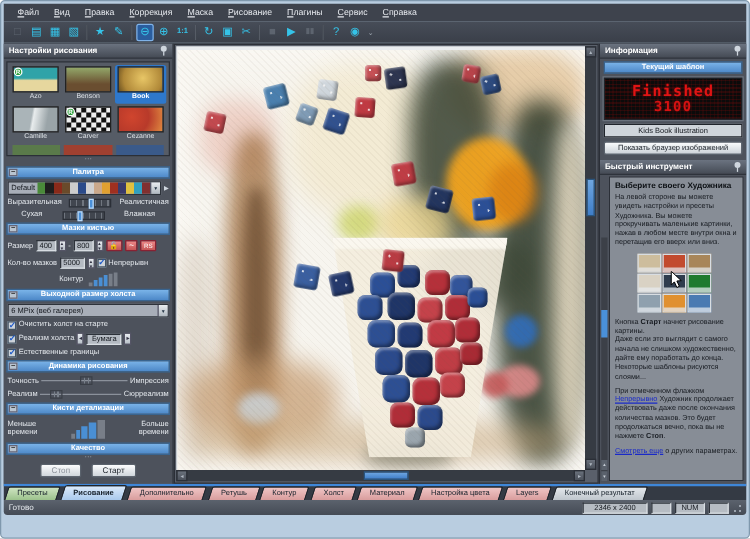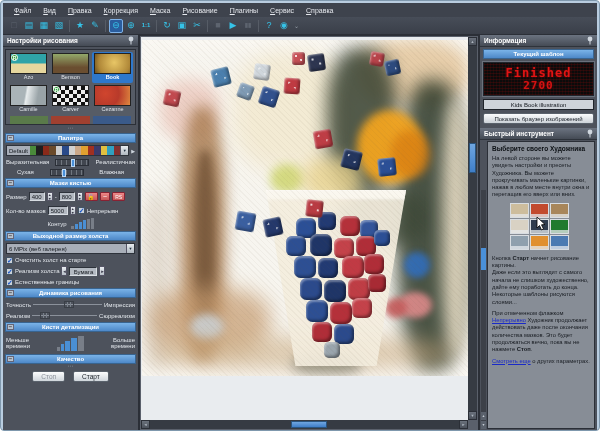--- a/index.html
+++ b/index.html
@@ -16,21 +16,21 @@
   .mi{font-size:7px;color:#e6e9ee;padding:1px 5px;display:inline-block;}
   .mi::first-letter{text-decoration:underline;}
   .toolbar{height:18px;display:flex;align-items:center;padding:0 4px;gap:1px;background:linear-gradient(#474d58,#3a3f49);border-bottom:1px solid #2b2f37;}
   .tbtn{width:14px;height:14px;font-size:9px;line-height:13px;text-align:center;color:#35c3e8;border-radius:2px;}
   .tbtn.small{font-size:6px;font-weight:bold;}
   .tbtn.disabled{color:#5d646f;}
   .tbtn.selected{background:#2a5d9e;border:1px solid #7fb2e8;line-height:11px;}
   .tsep{width:1px;height:12px;background:#2b2f37;border-right:1px solid #565c66;margin:0 2px;}
   .tb-more{font-size:6px;color:#9aa2ac;margin-left:2px;}
   
-  .main{display:flex;height:396px;background:#3e434d;}
+  .main{display:flex;height:352px;background:#3e434d;}
   .lpanel{width:136px;background:#4d525c;border-right:1px solid #2b2f37;display:flex;flex-direction:column;overflow:hidden;}
   .rpanel{width:118px;background:#4d525c;border-left:1px solid #2b2f37;display:flex;flex-direction:column;overflow:hidden;position:relative;}
   .ptitle{height:12px;flex:none;background:linear-gradient(#6b7380,#454b55);color:#fff;font-weight:bold;font-size:6.5px;display:flex;align-items:center;padding:0 4px;border-bottom:1px solid #2e333b;}
   .ptitle .sp{flex:1;}
   .sec{height:10px;flex:none;margin:1px 2px;background:linear-gradient(#7ab3e8,#4d88c8);border:1px solid #39648f;color:#fff;font-size:6px;font-weight:bold;display:flex;align-items:center;justify-content:center;position:relative;}
   .sec .minus{position:absolute;left:1px;top:1px;width:7px;height:6px;background:#b8c4d0;color:#333;font-size:6px;line-height:5px;text-align:center;border:1px solid #667;}
   .splitter{height:5px;flex:none;text-align:center;color:#9aa2ac;font-size:6px;line-height:3px;}
   .lbl{font-size:6px;color:#e3e7ec;}
   .row{display:flex;align-items:center;gap:2px;padding:0 3px;flex:none;}
   .inp{background:#b4bac2;border:1px solid #2d323a;border-right-color:#d8dde2;border-bottom-color:#d8dde2;color:#14181e;font-size:6px;padding:0 2px;height:9px;line-height:8px;}
@@ -468,21 +468,21 @@
         <svg class="pin" width="6" height="9">
             <circle cx="3" cy="3" r="2.4" fill="#cfd6de"></circle>
             <rect x="2.5" y="5" width="1" height="3.5" fill="#cfd6de"></rect>
           </svg>
       </div>
       <div class="sec" style="margin:2px 3px 1px">
         <span>Текущий шаблон</span>
       </div>
       <div class="led">
         <span class="l1">Finished</span>
-        <span class="l2">2700</span>
+        <span class="l2">3100</span>
       </div>
       <div class="namebox">Kids Book illustration</div>
       <div class="rbtn">Показать браузер изображений</div>
       <div class="ptitle" style="margin-top:2px">
         <span>Быстрый инструмент</span>
         <span class="sp"></span>
         <svg class="pin" width="6" height="9">
             <circle cx="3" cy="3" r="2.4" fill="#cfd6de"></circle>
             <rect x="2.5" y="5" width="1" height="3.5" fill="#cfd6de"></rect>
           </svg>

